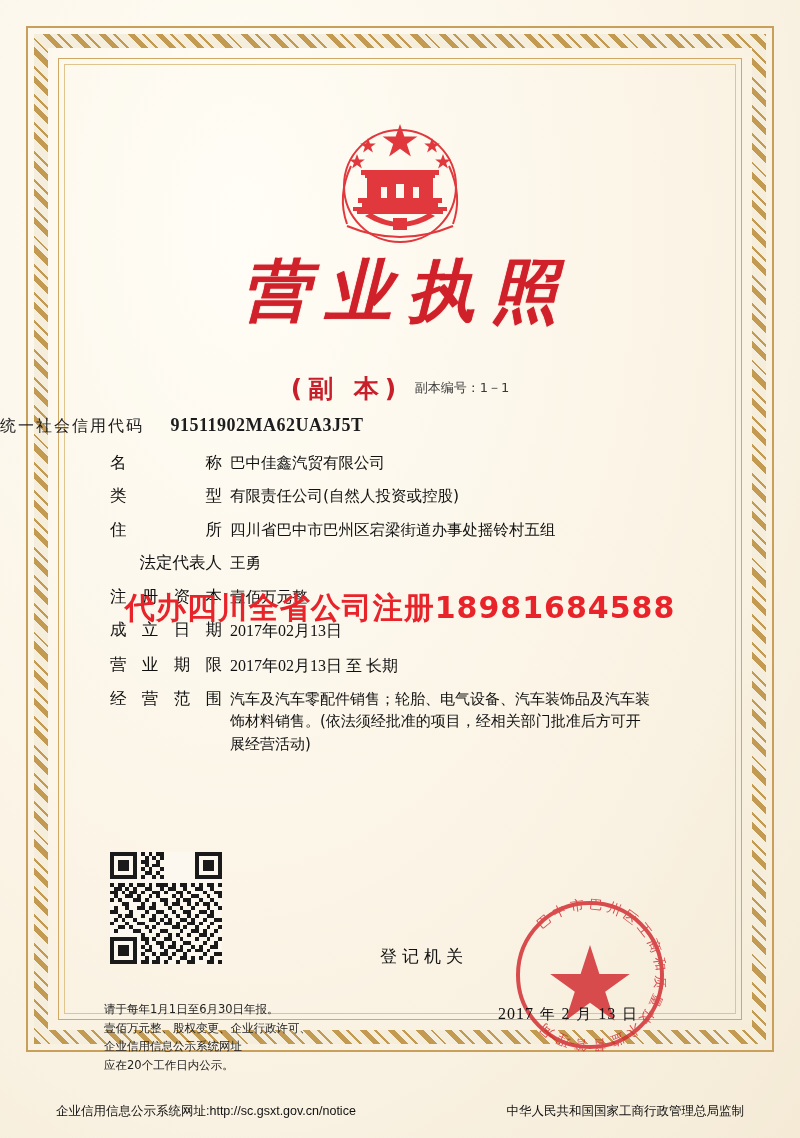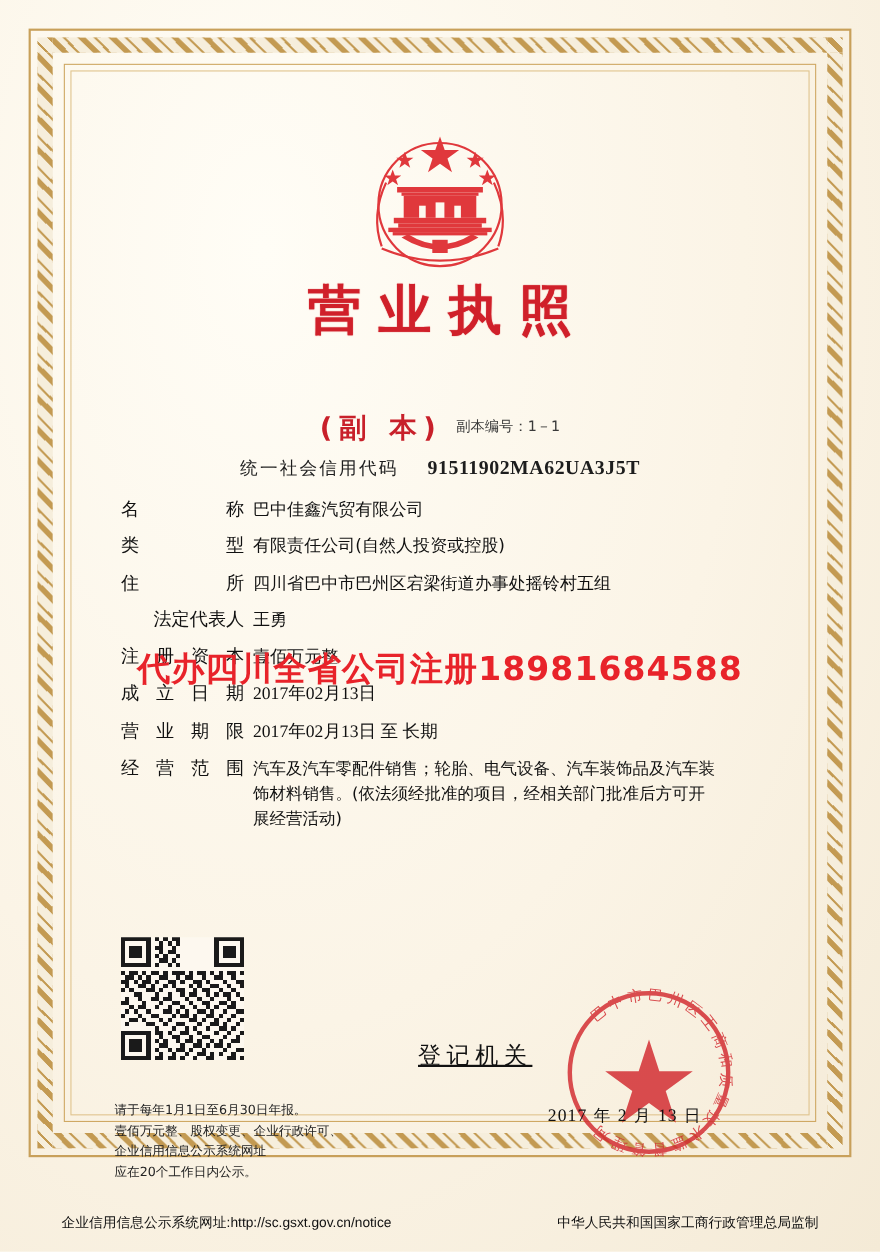--- a/index.html
+++ b/index.html
@@ -62,27 +62,28 @@
   }
 
   
   .title {
     position: absolute;
     top: 258px;
     left: 0;
     width: 100%;
     text-align: center;
     font-family: "DejaVu Sans", sans-serif;
-    font-size: 48px;
+    font-size: 67px;
     font-weight: bold;
     letter-spacing: 16px;
     color: #d0202a;
     text-indent: 16px;
     line-height: 1;
     text-shadow: 0 0 1px #d0202a;
+    font-style: italic;
   }
   .subtitle-row {
     position: absolute;
     top: 372px;
     left: 0;
     width: 100%;
     text-align: center;
     color: #c8202a;
   }
   .subtitle {
@@ -99,21 +100,21 @@
     position: relative;
     top: -5px;
   }
 
   
   .credit-row {
     position: absolute;
     top: 415px;
     left: 0;
     width: 100%;
-    text-align: center;
+    text-align: left;
     color: #1d1d1d;
   }
   .credit-label {
     font-family: "DejaVu Sans", sans-serif;
     font-size: 16px;
     letter-spacing: 2px;
   }
   .credit-value {
     font-family: "Liberation Serif", serif;
     font-size: 18px;
@@ -186,24 +187,23 @@
     width: 112px;
     height: 112px;
   }
 
   
   .authority {
     position: absolute;
     left: 380px;
     top: 945px;
     font-family: "DejaVu Sans", sans-serif;
-    font-size: 21px;
+    font-size: 17px;
     letter-spacing: 5px;
     color: #111;
-    text-decoration: underline;
   }
   .issue-date {
     position: absolute;
     left: 498px;
     top: 1005px;
     font-family: "DejaVu Sans", sans-serif;
     font-size: 15px;
     color: #111;
     letter-spacing: 1px;
   }

